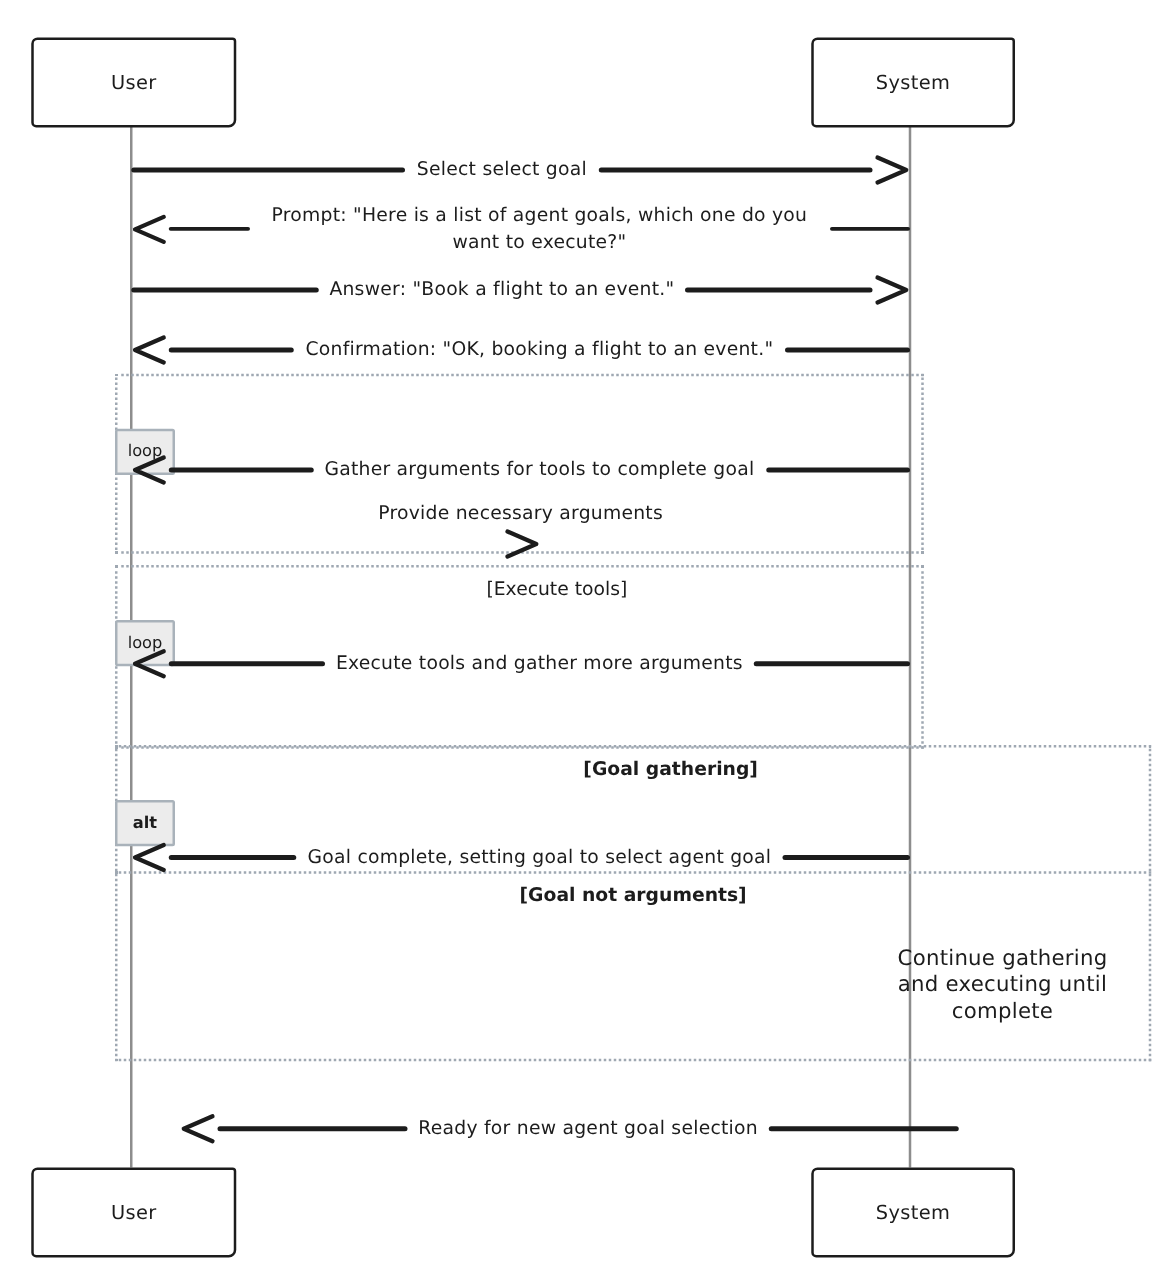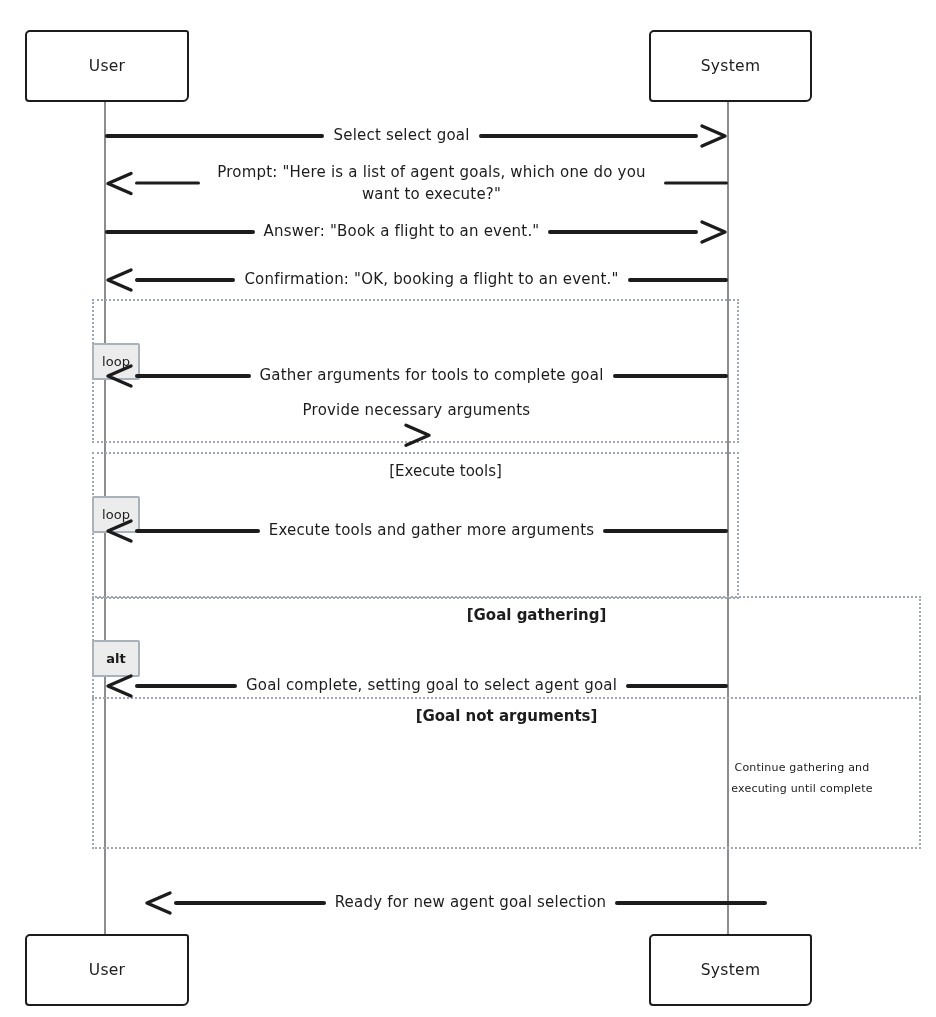--- a/index.html
+++ b/index.html
@@ -88,21 +88,21 @@
     letter-spacing:.2px;
   }
   .arrowhead{
     flex:0 0 auto;
     width:30px;height:26px;
     line-height:0;
   }
   .note{
     position:absolute;
     text-align:center;
-    font-size:11px;
+    font-size:17px;
     line-height:21px;
     letter-spacing:.2px;
     z-index:4;
   }
 </style>
 </head>
 <body>
 
 <div id="canvas">
     <div class="lifeline" style="left: 104.25px; top: 98px; height: 836px;"></div>

